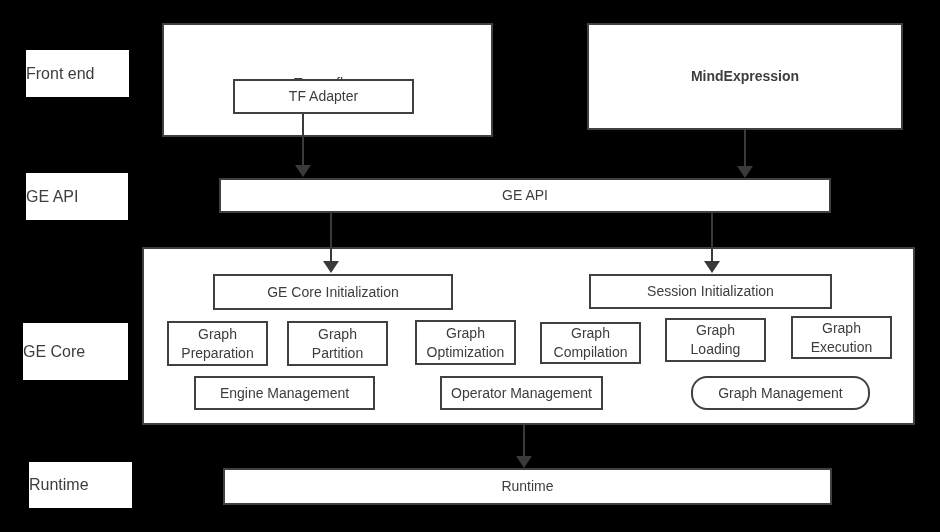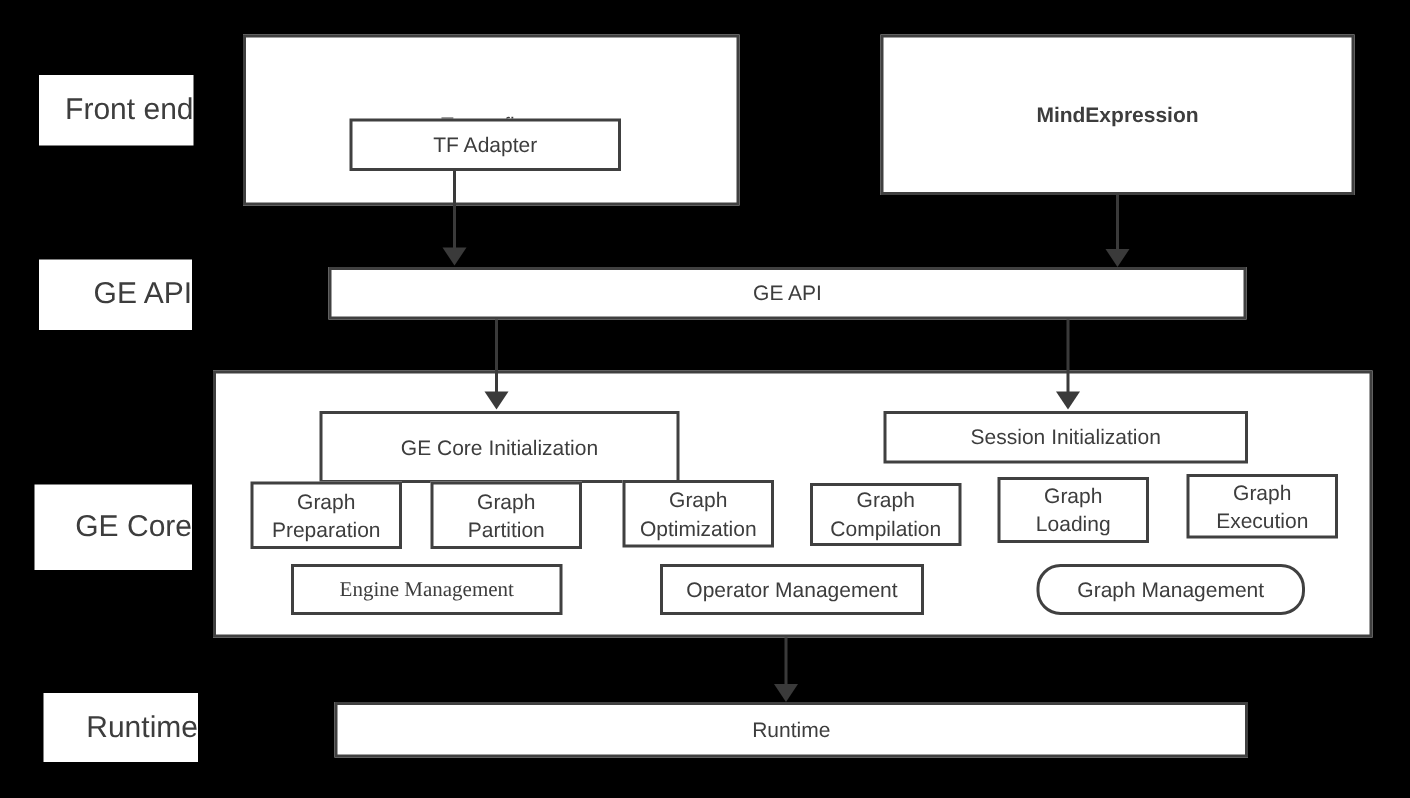--- a/index.html
+++ b/index.html
@@ -27,49 +27,49 @@
     white-space: pre-line;
     z-index: 1;
   }
   .side {
     position: absolute;
     box-sizing: border-box;
     background: var(--box_fill, #ffffff);
     border: none;
     display: flex;
     align-items: center;
-    justify-content: flex-end;
-    font-size: 20px;
+    justify-content: flex-start;
+    font-size: 16px;
     z-index: 1;
   }
   .side.fe  { left: 26px;  top: 50px;  width: 103px; height: 47px; }
   .side.ga  { left: 26px;  top: 173px; width: 102px; height: 47px; }
   .side.gc  { left: 23px;  top: 323px; width: 105px; height: 57px; }
   .side.rt  { left: 29px;  top: 462px; width: 103px; height: 46px; }
 
   .tensorflow { left: 142px; top: 23px; width: 331px; height: 114px; display: block; margin-left: 20px; }
   .tf-title   { margin-top: 30px; text-align: center; font-size: 14px; }
   .tf-adapter { left: 69px; top: 54px; width: 181px; height: 35px; }
 
   .mindexpression { left: 587px; top: 23px; width: 316px; height: 107px; font-weight: bold; }
 
   .ge-api-bar { left: 219px; top: 178px; width: 612px; height: 35px; }
 
   .ge-core-box { left: 142px; top: 247px; width: 773px; height: 178px; display: block; }
 
-  .ge-core-init   { left: 69px;  top: 25px;  width: 240px; height: 48px; }
+  .ge-core-init   { left: 69px;  top: 25px;  width: 240px; height: 36px; }
   .session-init   { left: 445px; top: 25px;  width: 243px; height: 35px; justify-content: center; }
   .g-preparation  { left: 23px;  top: 72px;  width: 101px; height: 45px; }
   .g-partition    { left: 143px; top: 72px;  width: 101px; height: 45px; }
   .g-optimization { left: 271px; top: 71px;  width: 101px; height: 45px; }
   .g-compilation  { left: 396px; top: 73px;  width: 101px; height: 42px; }
   .g-loading      { left: 521px; top: 69px;  width: 101px; height: 44px; }
   .g-execution    { left: 647px; top: 67px;  width: 101px; height: 43px; }
-  .m-engine       { left: 50px;  top: 127px; width: 181px; height: 34px; font-family: Liberation Serif, serif; }
-  .m-operator     { left: 296px; top: 127px; width: 176px; height: 34px; }
+  .m-engine       { left: 50px;  top: 127px; width: 181px; height: 34px; }
+  .m-operator     { left: 296px; top: 127px; width: 163px; height: 34px; }
   .m-graph        { left: 547px; top: 127px; width: 179px; height: 34px; border-radius: 16px; }
 
   .runtime-bar { left: 223px; top: 468px; width: 609px; height: 37px; }
 
   .arrow { position: absolute; width: 16px; z-index: 3; }
   .arrow .shaft {
     position: absolute;
     left: 7px; top: 0; bottom: 10px;
     width: 2px;
     background: var(--arrow, #3a3a3a);

